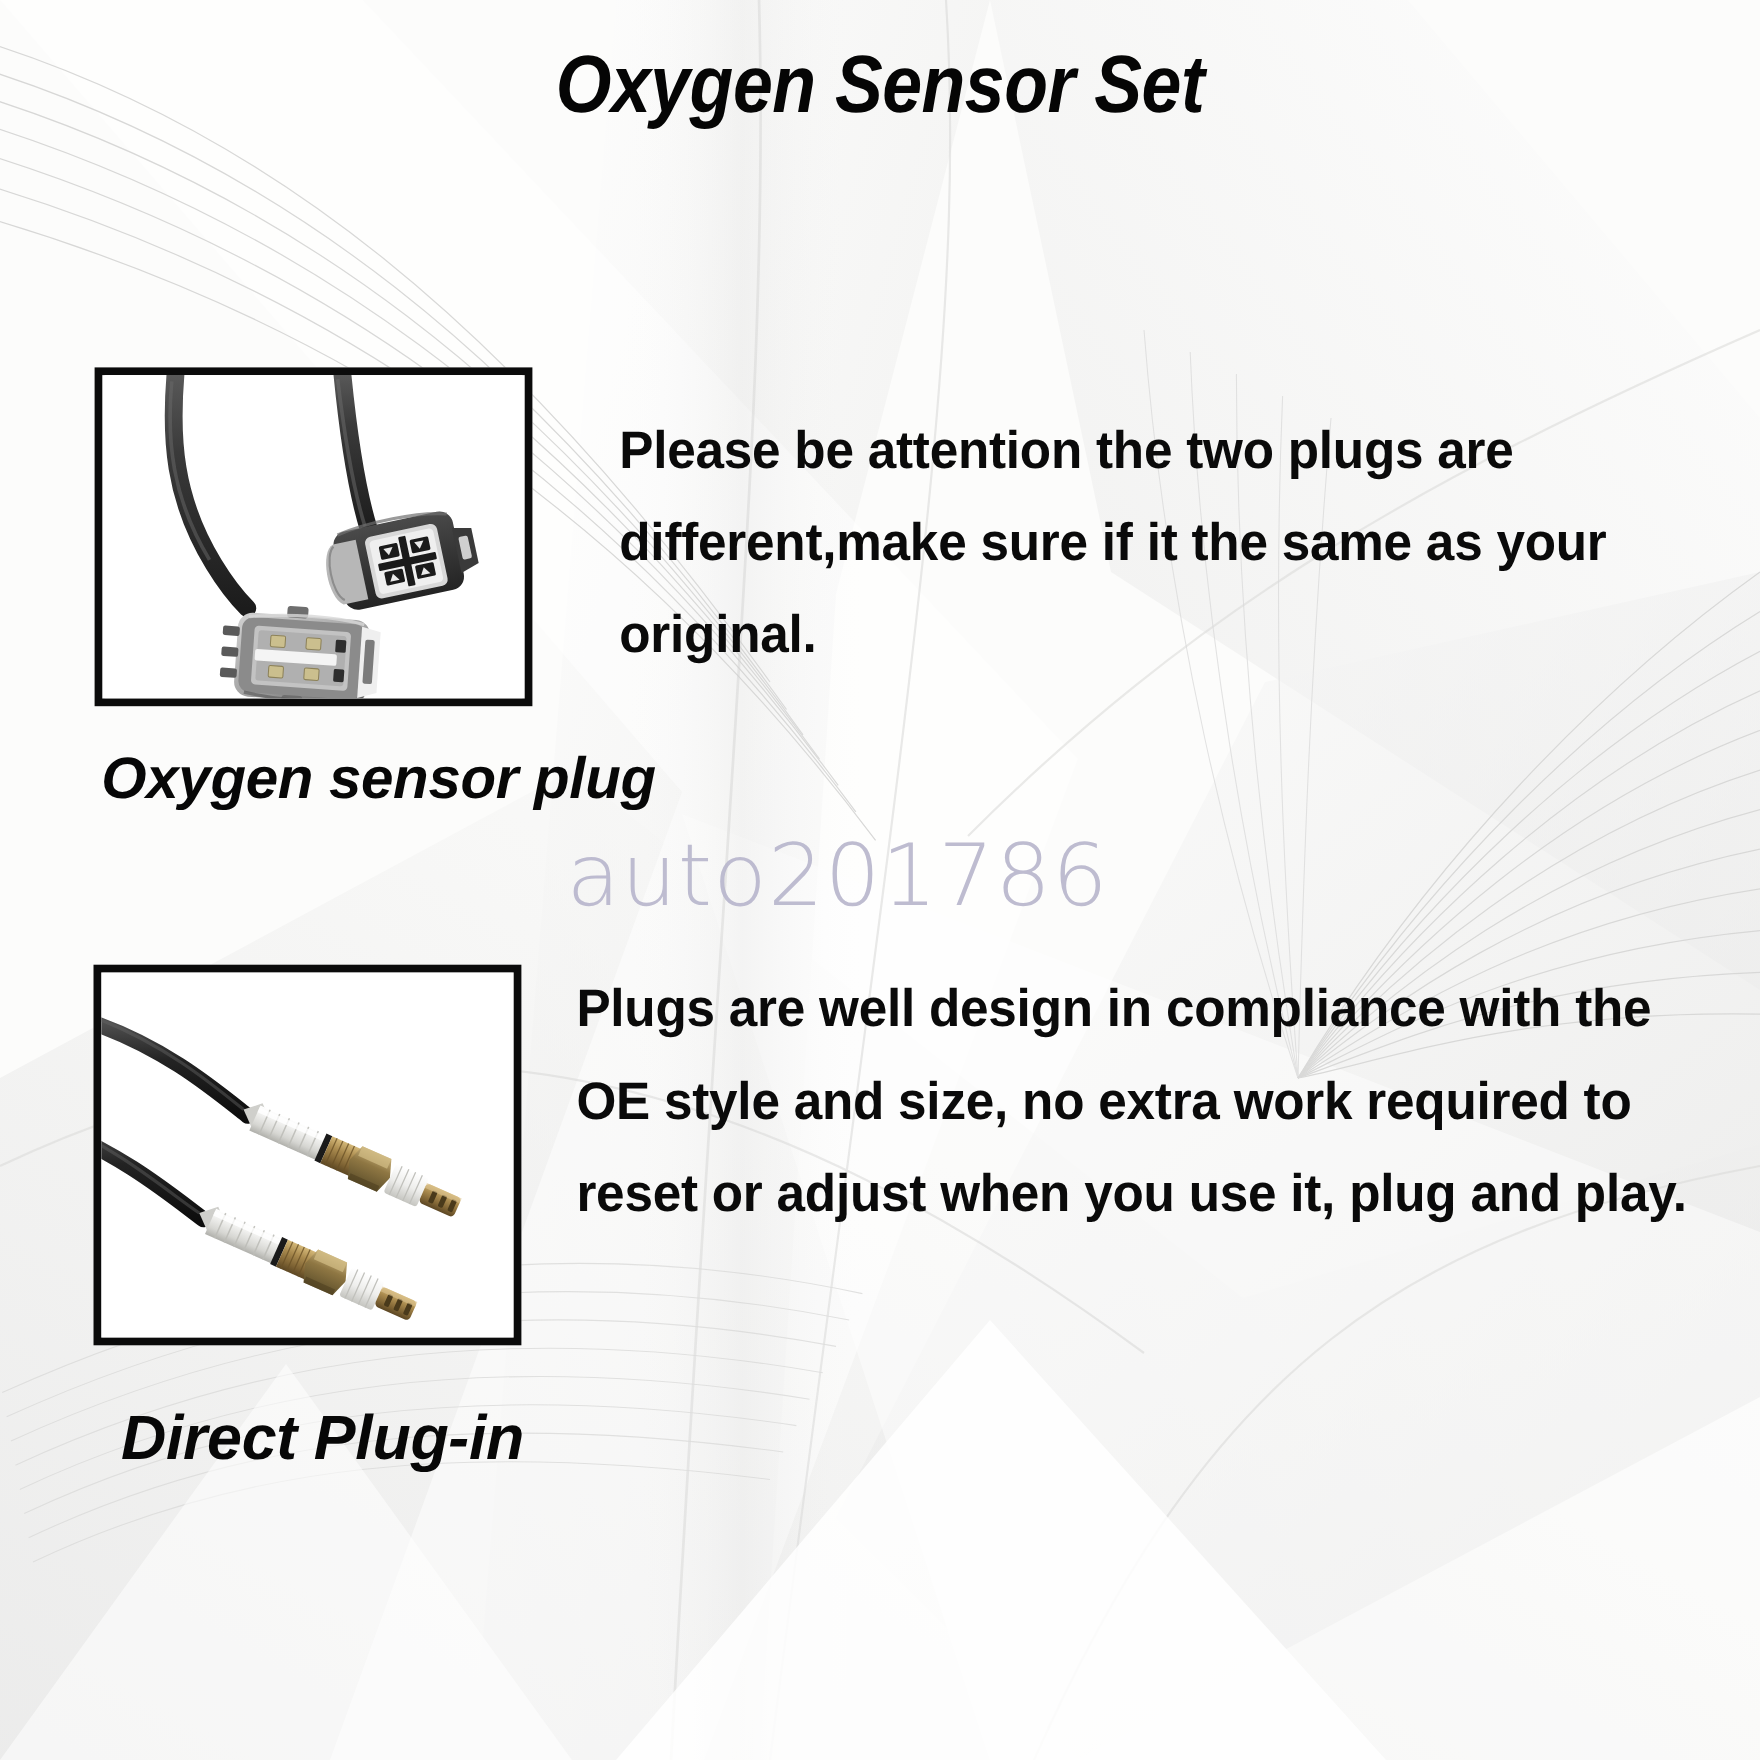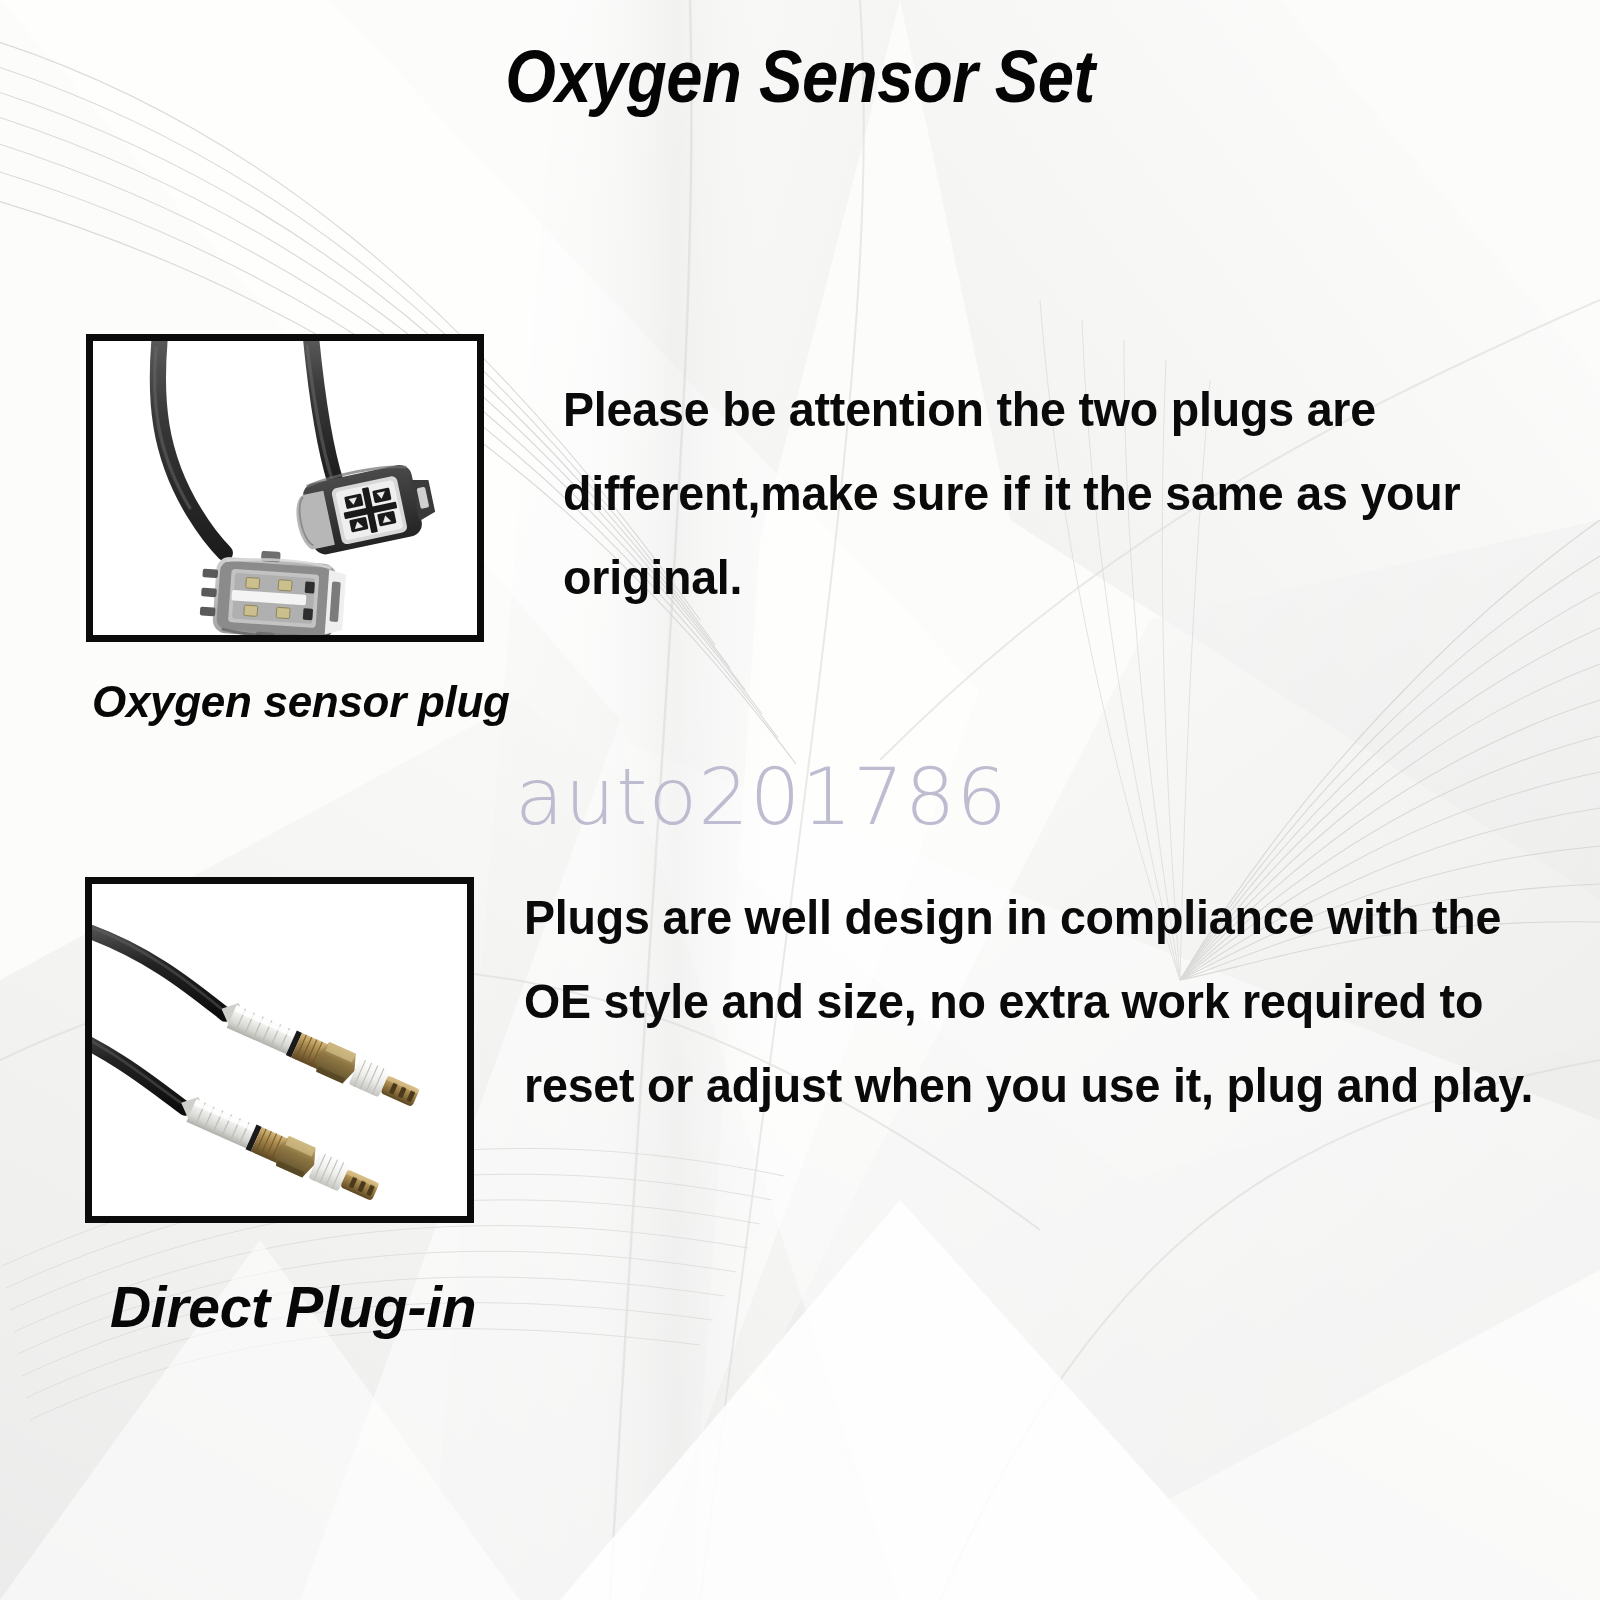--- a/index.html
+++ b/index.html
@@ -74,21 +74,21 @@
   
   .caption {
     position: absolute;
     z-index: 6;
     font-family: "Liberation Sans Narrow", "Liberation Sans", sans-serif;
     font-weight: bold;
     font-style: italic;
     color: #070707;
     white-space: nowrap;
   }
-  #caption-plug   { left: 92px;  top: 677px;  font-size: 44px; letter-spacing: -0.3px; }
+  #caption-plug   { left: 92px;  top: 677px;  font-size: 53px; letter-spacing: -0.3px; }
   #caption-direct { left: 110px; top: 1274px; font-size: 57px; letter-spacing: -0.3px; }
 
   
   .body-text {
     position: absolute;
     z-index: 6;
     font-family: "Liberation Sans Narrow", "Liberation Sans", sans-serif;
     font-weight: bold;
     color: #0a0a0a;
     line-height: 84px;

